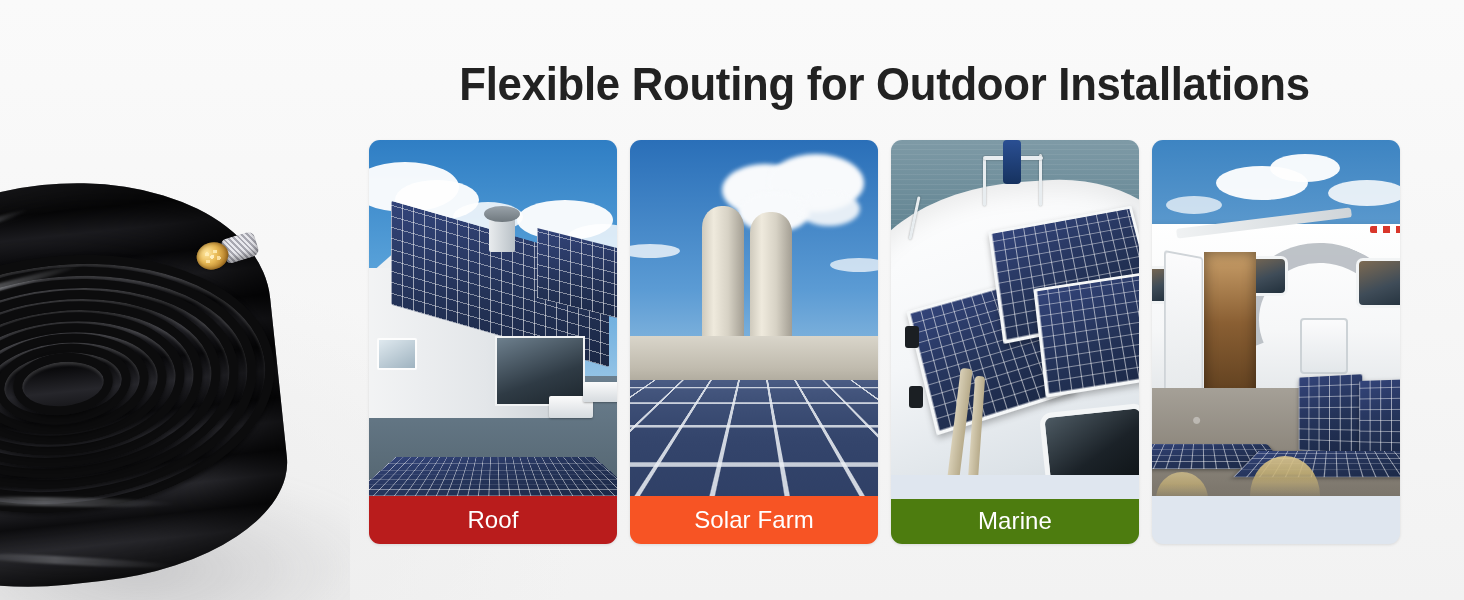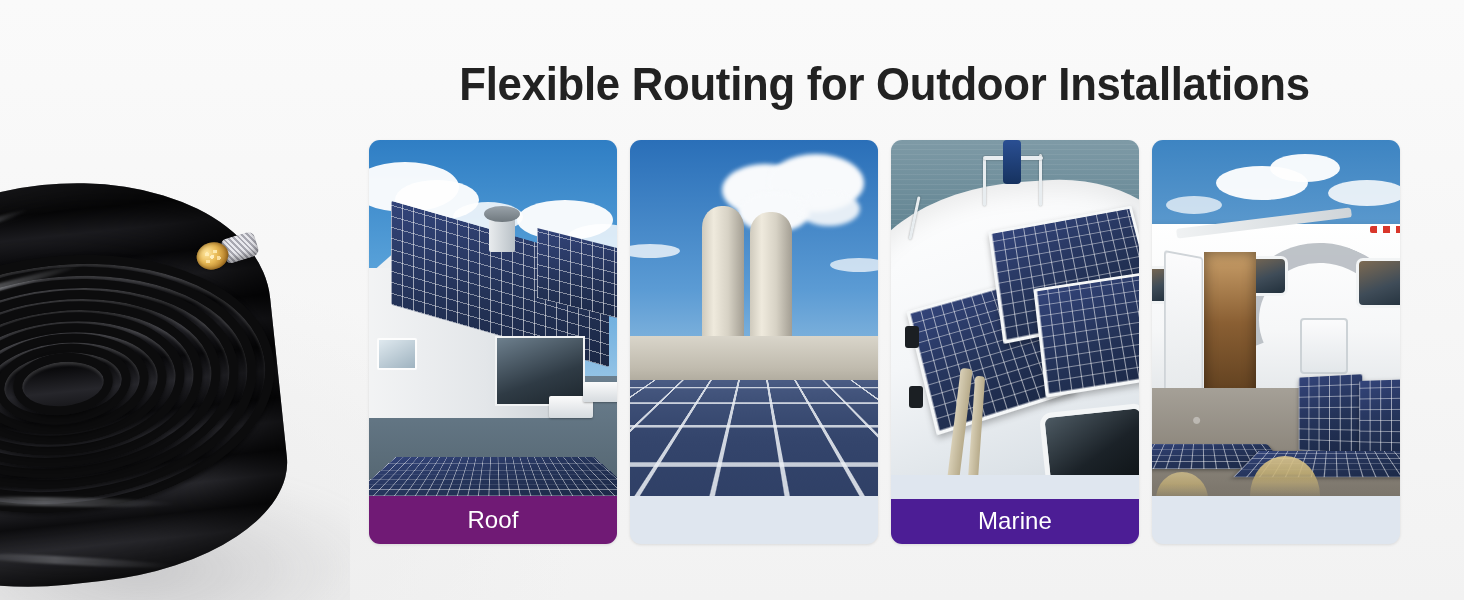--- a/index.html
+++ b/index.html
@@ -519,62 +519,63 @@
         <div class="c1-house"></div>
         <div class="c1-roof panel-blue"></div>
         <div class="c1-roof2 panel-blue"></div>
         <div class="c1-stack"></div>
         <div class="c1-window"></div>
         <div class="c1-glass"></div>
         <div class="c1-unit" style="left:180px;top:256px;width:44px;height:22px;"></div>
         <div class="c1-unit" style="left:214px;top:242px;width:38px;height:20px;"></div>
         <div class="c1-array panel-blue"></div>
       </div>
-      <div class="card-caption" style="background:#701a75;">Roof</div>
+      <div class="card-caption" style="background:#b91c1c;">Roof</div>
     </div>
 
     <div class="card">
       <div class="card-photo">
         <div class="sky" style="background:linear-gradient(180deg,#2a6fb8 0%,#5b9bd4 42%,#a8cde6 76%,#d3e4ef 100%);"></div>
         <div class="c2-steam" style="left:92px;top:24px;width:86px;height:52px;"></div>
         <div class="c2-steam" style="left:138px;top:14px;width:96px;height:58px;"></div>
         <div class="c2-steam" style="left:108px;top:52px;width:72px;height:40px;"></div>
         <div class="c2-steam" style="left:168px;top:52px;width:62px;height:34px;opacity:.9;"></div>
         <div class="cloud" style="left:-10px;top:104px;width:60px;height:14px;opacity:.75;"></div>
         <div class="cloud" style="left:200px;top:118px;width:58px;height:14px;opacity:.7;"></div>
         <div class="c2-tower" style="left:72px;top:66px;width:42px;height:134px;"></div>
         <div class="c2-tower" style="left:120px;top:72px;width:42px;height:128px;"></div>
         <div class="c2-build"></div>
         <div class="c2-field"></div>
         <div class="c2-rows">
           <div class="c2-legs"></div>
         </div>
         <div class="c2-dirt"></div>
       </div>
+      <div class="card-caption" style="background:#f75424;">Solar Farm</div>
     </div>
 
     <div class="card">
       <div class="card-photo">
         <div class="c3-sea"></div>
         <div class="c3-deck"></div>
         <div class="c3-rail" style="left:92px;top:18px;width:3px;height:48px;"></div>
         <div class="c3-rail" style="left:148px;top:14px;width:3px;height:52px;"></div>
         <div class="c3-rail" style="left:92px;top:16px;width:60px;height:4px;border-radius:3px;"></div>
         <div style="position:absolute;left:112px;top:0;width:18px;height:44px;background:linear-gradient(180deg,#2a4f93,#16325f);border-radius:4px;"></div>
         <div class="c3-rail" style="left:22px;top:56px;width:3px;height:44px;transform:rotate(12deg);"></div>
         <div class="c3-panel panel-blue" style="left:28px;top:146px;width:132px;height:122px;transform:perspective(260px) rotateX(14deg) rotate(-17deg);"></div>
         <div class="c3-panel panel-blue" style="left:104px;top:74px;width:146px;height:108px;transform:perspective(260px) rotateX(12deg) rotate(-11deg);"></div>
         <div class="c3-panel panel-blue" style="left:148px;top:136px;width:128px;height:104px;transform:perspective(260px) rotateX(10deg) rotate(-9deg);"></div>
         <div class="c3-rope" style="left:62px;top:228px;width:12px;height:128px;transform:rotate(7deg);"></div>
         <div class="c3-rope" style="left:80px;top:236px;width:10px;height:120px;transform:rotate(4deg);"></div>
         <div class="c3-hatch"></div>
         <div style="position:absolute;left:14px;top:186px;width:14px;height:22px;background:#1b1f23;border-radius:3px;"></div>
         <div style="position:absolute;left:18px;top:246px;width:14px;height:22px;background:#1b1f23;border-radius:3px;"></div>
       </div>
-      <div class="card-caption" style="background:#4c1d95;margin-top:24px;">Marine</div>
+      <div class="card-caption" style="background:#4d7c0f;margin-top:24px;">Marine</div>
     </div>
 
     <div class="card">
       <div class="card-photo">
         <div class="c4-sky"></div>
         <div class="cloud" style="left:64px;top:26px;width:92px;height:34px;"></div>
         <div class="cloud" style="left:118px;top:14px;width:70px;height:28px;"></div>
         <div class="cloud" style="left:176px;top:40px;width:78px;height:26px;opacity:.85;"></div>
         <div class="cloud" style="left:14px;top:56px;width:56px;height:18px;opacity:.7;"></div>
         <div class="c4-body"></div>

